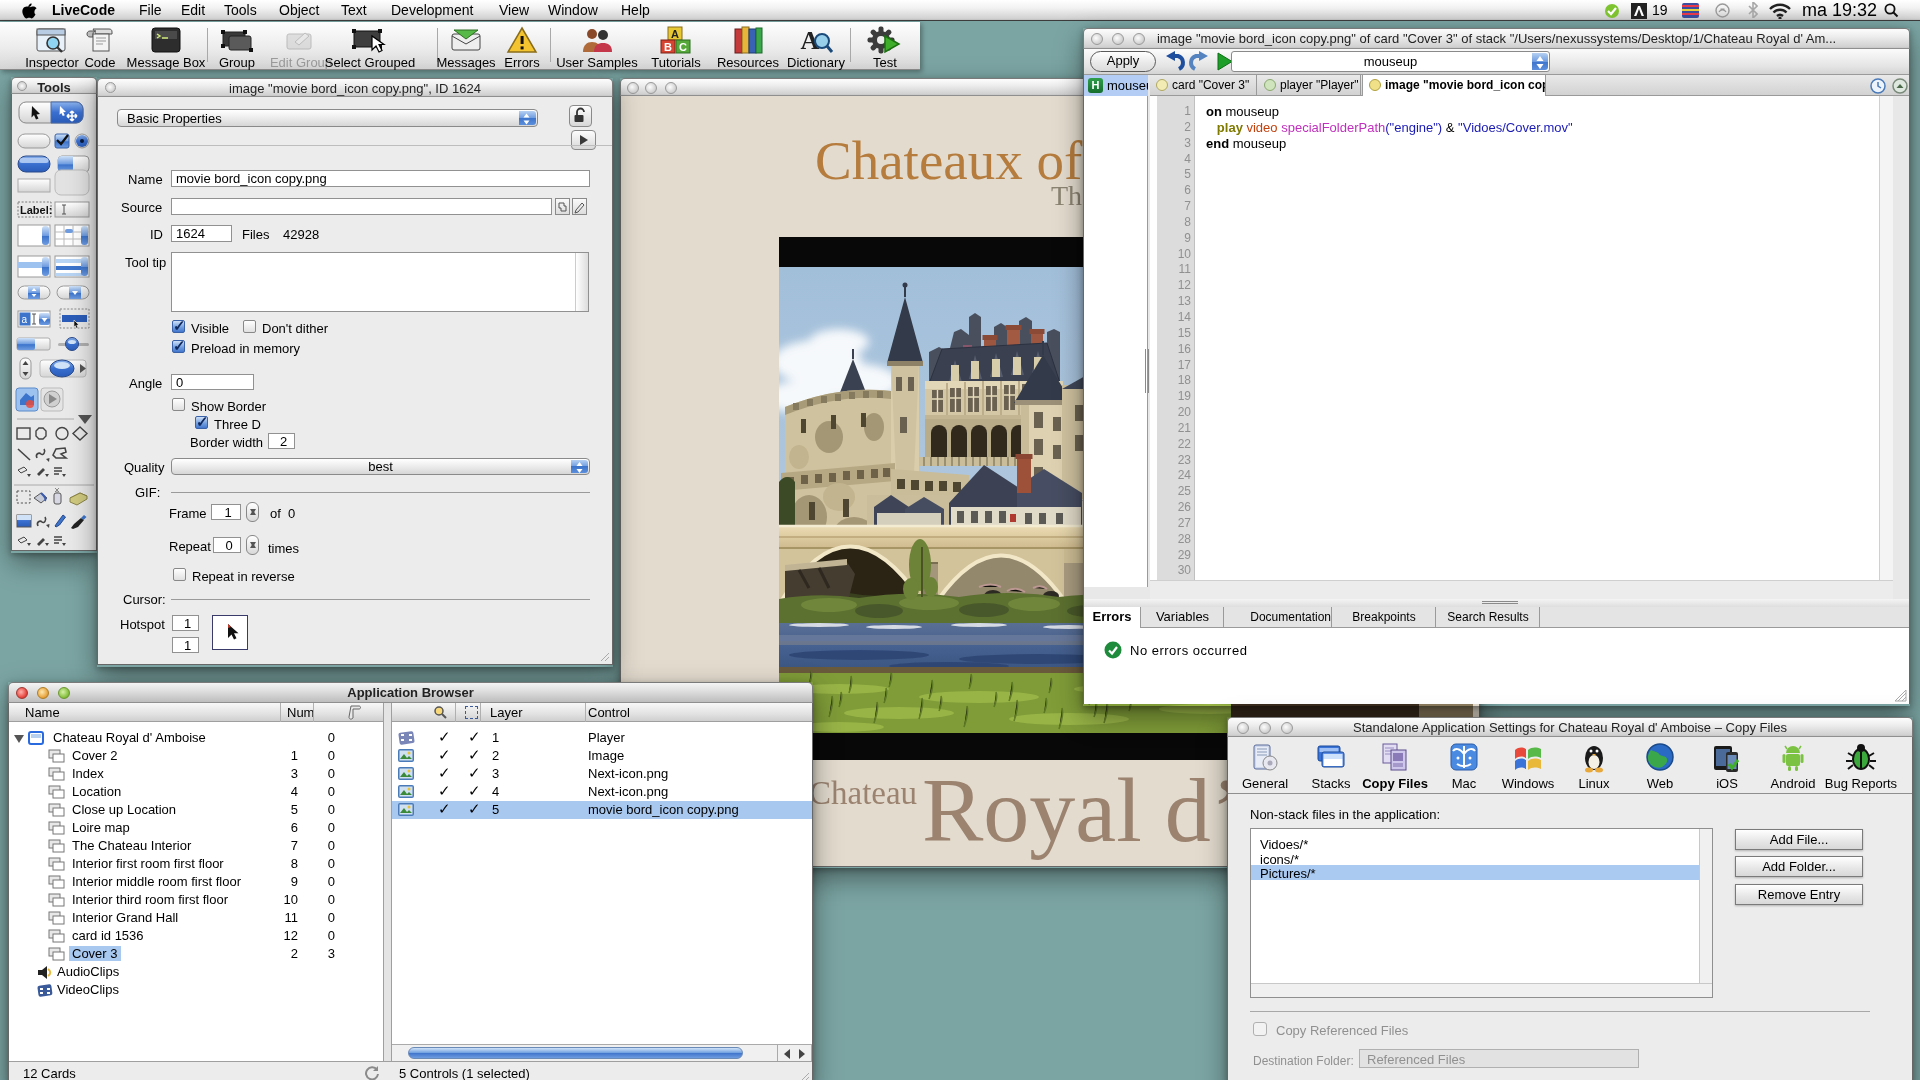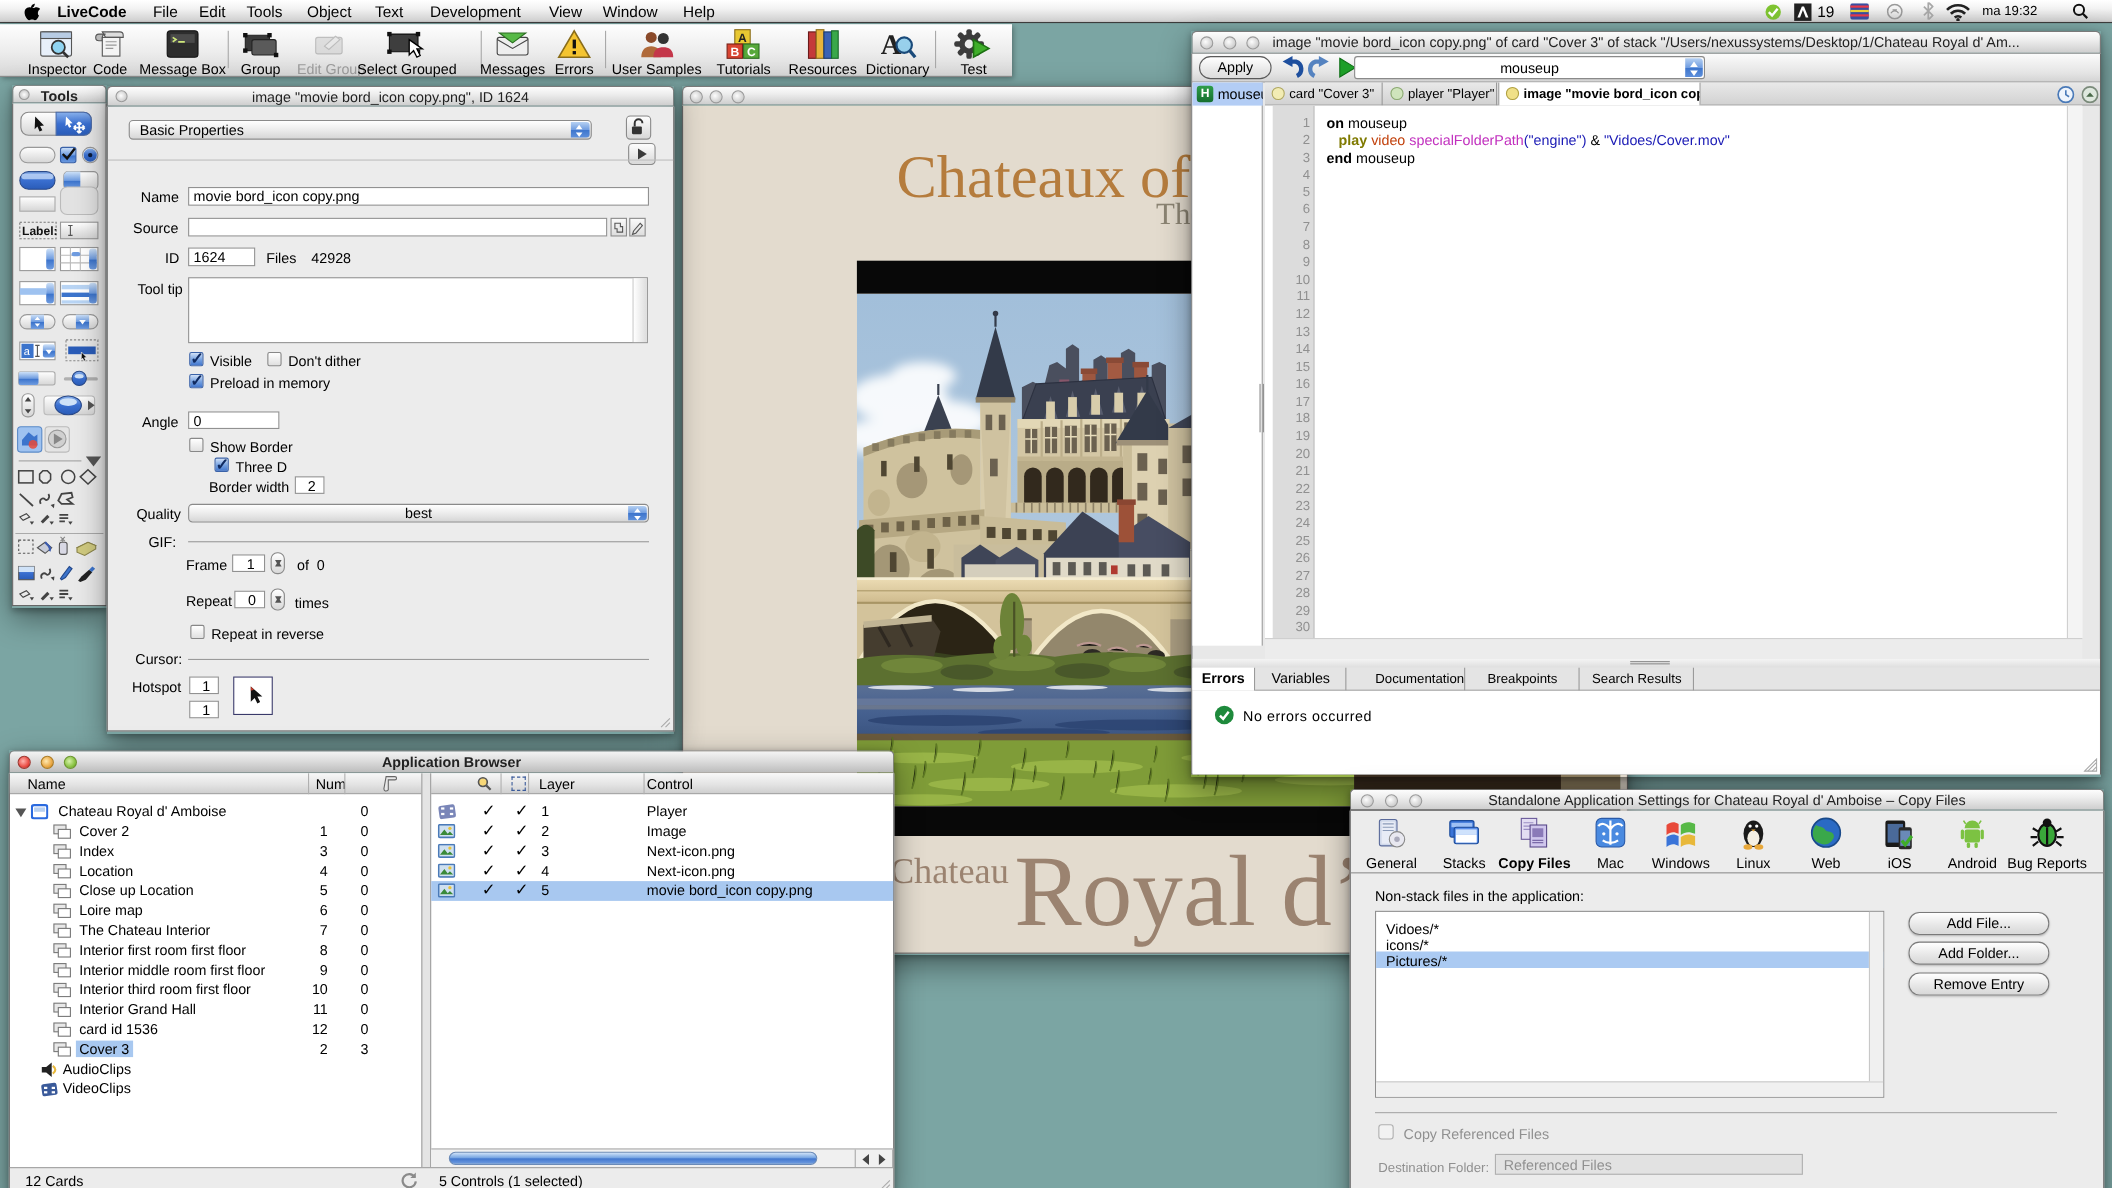--- a/index.html
+++ b/index.html
@@ -31,37 +31,37 @@
 .stepbtn{position:absolute;right:1px;top:1px;bottom:1px;width:17px;border-radius:0 3px 3px 0;
  background:linear-gradient(#b5d0f2,#6f9ce0 50%,#3c74cc 50%,#5d8fdb)}
 .cb{position:absolute;width:13px;height:13px;border:1px solid #888;border-radius:2px;background:linear-gradient(#fff,#e0e0e0)}
 .cbc{position:absolute;width:13px;height:13px;border:1px solid #3a62a8;border-radius:2px;
  background:linear-gradient(#cfe0f8,#74a0e0 55%,#4377ce)}
 .cbc:after{content:"✓";position:absolute;left:0px;top:-4px;font-size:15px;font-weight:bold;color:#102a60}
 .lab{position:absolute;font-size:13px;color:#000;white-space:nowrap}
 .stp{position:absolute;width:13px;height:20px;border:1px solid #888;border-radius:6px;background:linear-gradient(#fff,#d8d8d8)}
 .stp:before{content:"";position:absolute;left:3px;top:4px;border:3.5px solid transparent;border-bottom:5px solid #555}
 .stp:after{content:"";position:absolute;left:3px;bottom:4px;border:3.5px solid transparent;border-top:5px solid #555}
-.setbtn{position:absolute;left:507px;width:128px;height:21px;border:1px solid #7a7a7a;border-radius:10px;background:linear-gradient(#fff,#e6e6e6 60%,#d8d8d8);font-size:13px;text-align:center;line-height:19px;box-shadow:0 1px 2px rgba(0,0,0,.25)}
+.setbtn{position:absolute;left:507px;width:128px;height:21px;border:1px solid #7a7a7a;border-radius:0;background:linear-gradient(#fff,#e6e6e6 60%,#d8d8d8);font-size:13px;text-align:center;line-height:19px;box-shadow:0 1px 2px rgba(0,0,0,.25)}
 </style></head>
 <body>
 
 <div id="menubar">
  <span class="mi" style="left:23px;top:0px;font-size:15px"></span>
  <span class="mi" style="left:52px;font-weight:bold">LiveCode</span>
  <span class="mi" style="left:139px">File</span>
  <span class="mi" style="left:181px">Edit</span>
  <span class="mi" style="left:224px">Tools</span>
  <span class="mi" style="left:279px">Object</span>
  <span class="mi" style="left:341px">Text</span>
  <span class="mi" style="left:391px">Development</span>
  <span class="mi" style="left:499px">View</span>
  <span class="mi" style="left:548px">Window</span>
  <span class="mi" style="left:621px">Help</span>
- <span class="mi" style="left:1802px;font-size:12px">ma 19:32</span>
+ <span class="mi" style="left:1802px;font-size:18px">ma 19:32</span>
  <svg class="mi" style="left:1604px;top:3px" width="16" height="16">
       <circle cx="8" cy="8" r="7" fill="#7fc431"></circle>
       <path d="M4 8l3 3 5-6" stroke="#fff" stroke-width="2.2" fill="none"></path>
     </svg>
  <svg class="mi" style="left:1631px;top:3px" width="16" height="16">
       <rect width="16" height="16" fill="#222"></rect>
       <path d="M3 13L7 3h2l4 10h-2.4l-2.6-7-2.6 7z" fill="#fff"></path>
     </svg>
  <span class="mi" style="left:1652px">19</span>
  <svg class="mi" style="left:1682px;top:3px" width="17" height="15">

